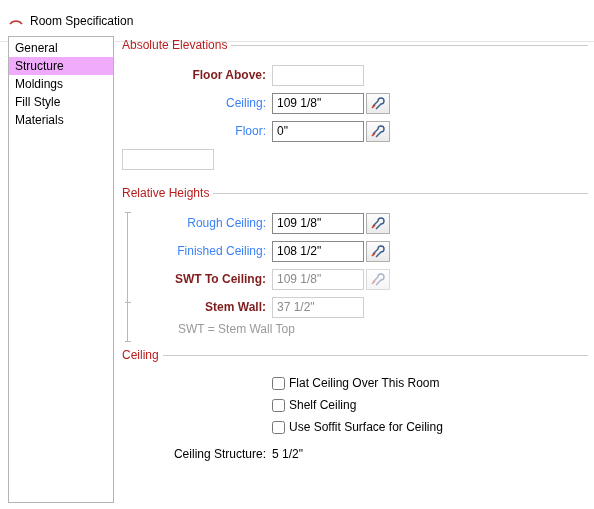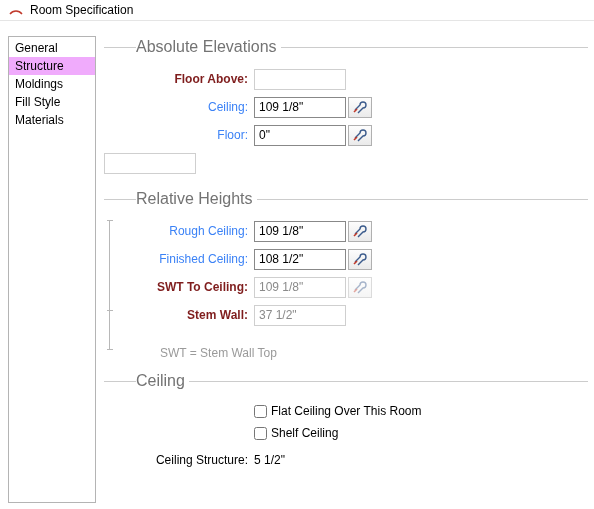--- a/index.html
+++ b/index.html
@@ -9,33 +9,33 @@
     color: #000;
     background: #fff;
     width: 594px;
     height: 509px;
     overflow: hidden;
     position: relative;
   }
   .titlebar {
     display: flex;
     align-items: center;
-    height: 21px;
+    height: 42px;
     padding: 0 8px;
     gap: 6px;
     border-bottom: 1px solid #e5e5e5;
   }
   .titlebar .title { font-size: 12px; }
   .canvas {
     display: flex;
     position: absolute;
     top: 30px; left: 0; right: 0; bottom: 0;
   }
   .sidebar {
-    width: 88px;
+    width: 106px;
     border: 1px solid #b4b4b4;
     border-top: 1px solid #b4b4b4;
     margin: 6px 4px 6px 8px;
     padding-top: 2px;
     background: #fff;
   }
   .sidebar-item {
     padding: 1px 6px;
     line-height: 16px;
     cursor: default;
@@ -49,23 +49,22 @@
     position: relative;
   }
   fieldset.group {
     border: none;
     border-top: 1px solid #cccccc;
     margin: 4px 0 12px 0;
     padding: 10px 0 0 0;
   }
   fieldset.group > legend {
     padding: 0 4px 0 0;
-    font-size: 16px;
-    color: #737373;
-    margin-left: 32px;
+    font-size: 12px;
+    color: #b91c1c;
   }
   .row {
     display: flex;
     align-items: center;
     height: 26px;
     margin-bottom: 2px;
   }
   .row .label {
     width: 150px;
     text-align: right;
@@ -94,21 +93,21 @@
     background: linear-gradient(#fdfdfd,#eaeaea);
     display: inline-flex;
     align-items: center;
     justify-content: center;
     cursor: pointer;
   }
   .wrench-btn.disabled { opacity: .45; cursor: default; }
   .hint {
     color: #9a9a9a;
     padding-left: 56px;
-    margin-top: 18px;
+    margin-top: 2px;
   }
   .checkrow {
     display: flex;
     align-items: center;
     height: 22px;
     padding-left: 150px;
     gap: 4px;
   }
   .checkrow input[type="checkbox"] {
     width: 13px; height: 13px;
@@ -250,20 +249,24 @@
       <legend>Ceiling</legend>
 
       <div class="checkrow">
         <input type="checkbox" style="">
         <span>Flat Ceiling Over This Room</span>
       </div>
       <div class="checkrow">
         <input type="checkbox" style="">
         <span>Shelf Ceiling</span>
       </div>
+      <div class="checkrow">
+        <input type="checkbox" style="">
+        <span>Use Soffit Surface for Ceiling</span>
+      </div>
 
       <div class="ceiling-val-row" style="margin-top:4px;">
         <span class="label">Ceiling Structure:</span>
         <span>5 1/2"</span>
       </div>
 
     </fieldset>
 
   </div>
 </div>

